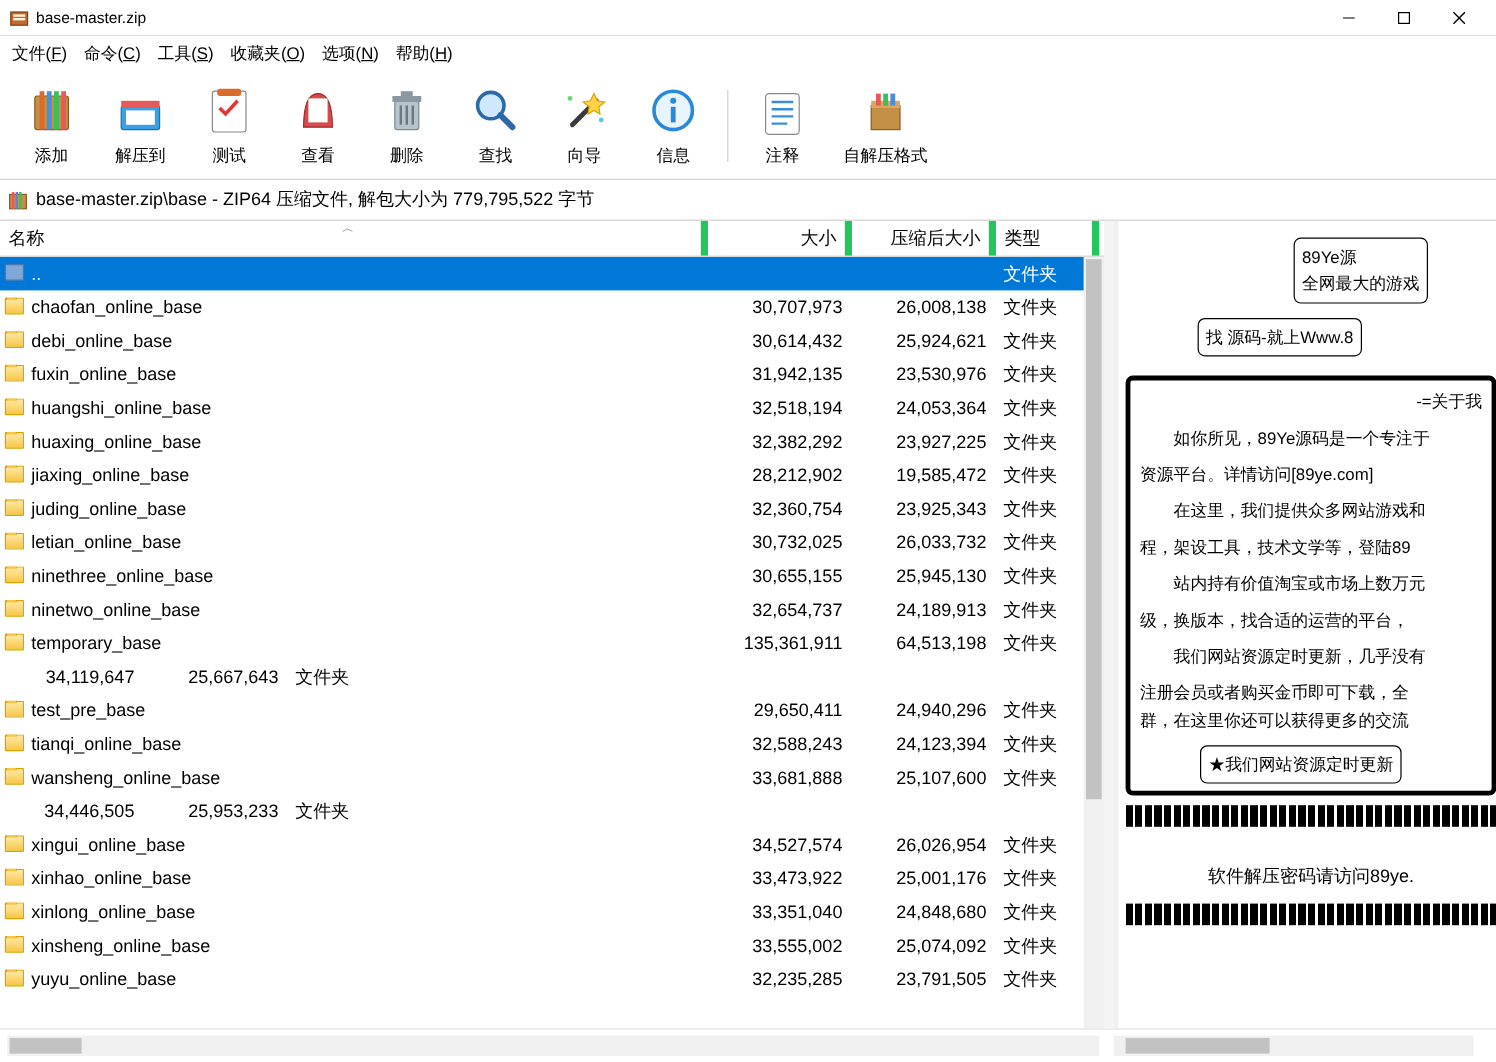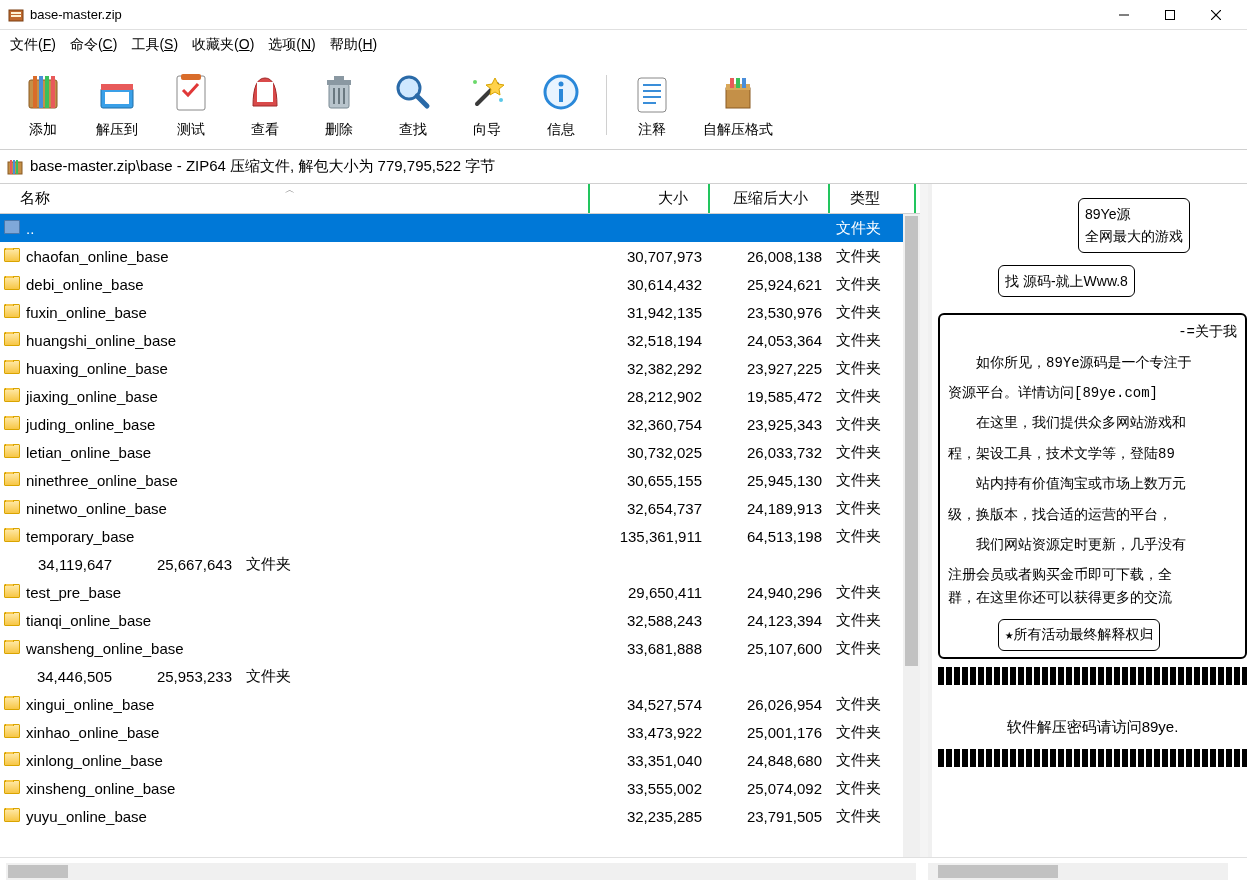--- a/index.html
+++ b/index.html
@@ -19,21 +19,21 @@
   .tbtn .ticon { width: 48px; height: 48px; display: flex; align-items: center; justify-content: center; }
   .tsep { width: 1px; height: 60px; background: #d0d0d0; margin: 0 4px; }
   .pathbar { height: 34px; display: flex; align-items: center; padding: 0 6px; border-bottom: 1px solid #d0d0d0; gap: 6px; }
   .pathbar .path-icon { width: 18px; height: 18px; }
   .pathbar .path-text { font-size: 15px; }
   .content { display: flex; height: calc(885px - 30px - 30px - 90px - 34px - 28px); }
   .listpane { width: 920px; overflow: hidden; position: relative; }
   .previewpane { flex: 1; border-left: 4px solid #f0f0f0; overflow: hidden; position: relative; padding: 4px 0 0 6px; font-size: 14px; line-height: 1.6; }
   .divider { width: 8px; background: #f4f4f4; }
   .listhead { height: 30px; display: flex; align-items: stretch; border-bottom: 1px solid #d0d0d0; font-size: 15px; }
-  .col { display: flex; align-items: center; border-right: 2px solid #22c55e; padding: 0 20px; cursor: pointer; }
+  .col { display: flex; align-items: center; border-right: 6px solid #22c55e; padding: 0 7px; cursor: pointer; }
   .col.name { width: 590px; }
   .col.size { width: 120px; justify-content: flex-end; }
   .col.packed { width: 120px; justify-content: flex-end; }
   .col.type { width: 86px; }
   .sort-ind { margin: 0 auto; position: absolute; left: 285px; top: -1px; font-size: 10px; color: #666; }
   .listbody { overflow-y: auto; height: calc(100% - 30px); }
   .row { height: 28px; display: flex; align-items: center; font-size: 15px; cursor: pointer; }
   .row.sel { background: #0078d7; color: #fff; }
   .row .ficon { width: 18px; height: 16px; margin: 0 4px 0 2px; display: inline-block; }
   .cell-name { width: 590px; padding-left: 2px; display: flex; align-items: center; overflow: hidden; white-space: nowrap; }
@@ -432,32 +432,32 @@
         <div class="vthumb"></div>
       </div>
   </div>
   <div class="divider"></div>
   <div class="previewpane">
     <div class="pv-box first">
       <div class="pv-line">89Ye源</div>
       <div class="pv-line">全网最大的游戏</div>
     </div>
     <div class="pv-box" style="margin-left:60px;"><span>找 源码-就上Www.8</span></div>
-    <div style="border:2px solid #000000; border-radius:6px; padding:6px 4px 6px 8px; margin:10px 0 8px 0;font-family:Liberation Mono, monospace;">
+    <div style="border:4px solid #000000; border-radius:6px; padding:6px 4px 6px 8px; margin:10px 0 8px 0;">
       <div class="pv-line" style="text-align:right; padding-right:4px;">-=关于我</div>
       <div class="pv-para"><span>如你所见，89Ye源码是一个专注于</span></div>
       <div class="pv-line">资源平台。详情访问[89ye.com]</div>
       <div class="pv-para"><span>在这里，我们提供众多网站游戏和</span></div>
       <div class="pv-line">程，架设工具，技术文学等，登陆89</div>
       <div class="pv-para"><span>站内持有价值淘宝或市场上数万元</span></div>
       <div class="pv-line">级，换版本，找合适的运营的平台，</div>
       <div class="pv-para"><span>我们网站资源定时更新，几乎没有</span></div>
       <div class="pv-line">注册会员或者购买金币即可下载，全</div>
       <div class="pv-line">群，在这里你还可以获得更多的交流</div>
-      <div class="pv-box" style="margin:10px 0 0 50px;"><span>★所有活动最终解释权归</span></div>
+      <div class="pv-box" style="margin:10px 0 0 50px;"><span>★我们网站资源定时更新</span></div>
     </div>
     <div class="pv-heavybar"></div>
     <div class="pv-midline">软件解压密码请访问89ye.</div>
     <div class="pv-heavybar"></div>
   </div>
 </div>
 
 <div class="statusbar">
   <div class="hscroll" style="max-width:910px;">
       <div class="hthumb"></div>

